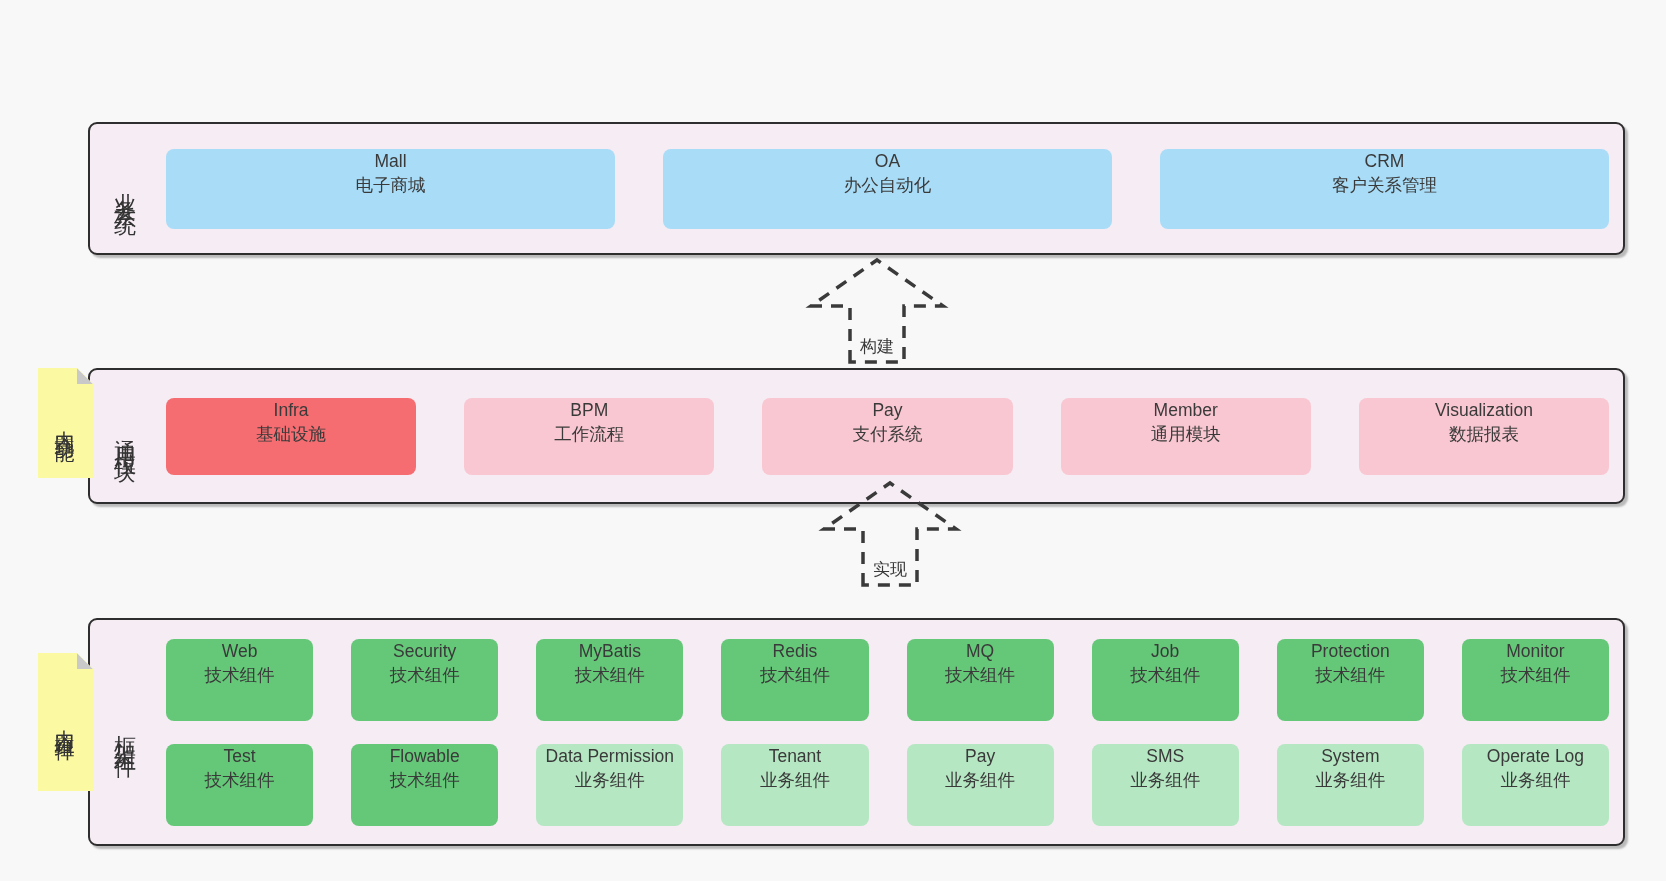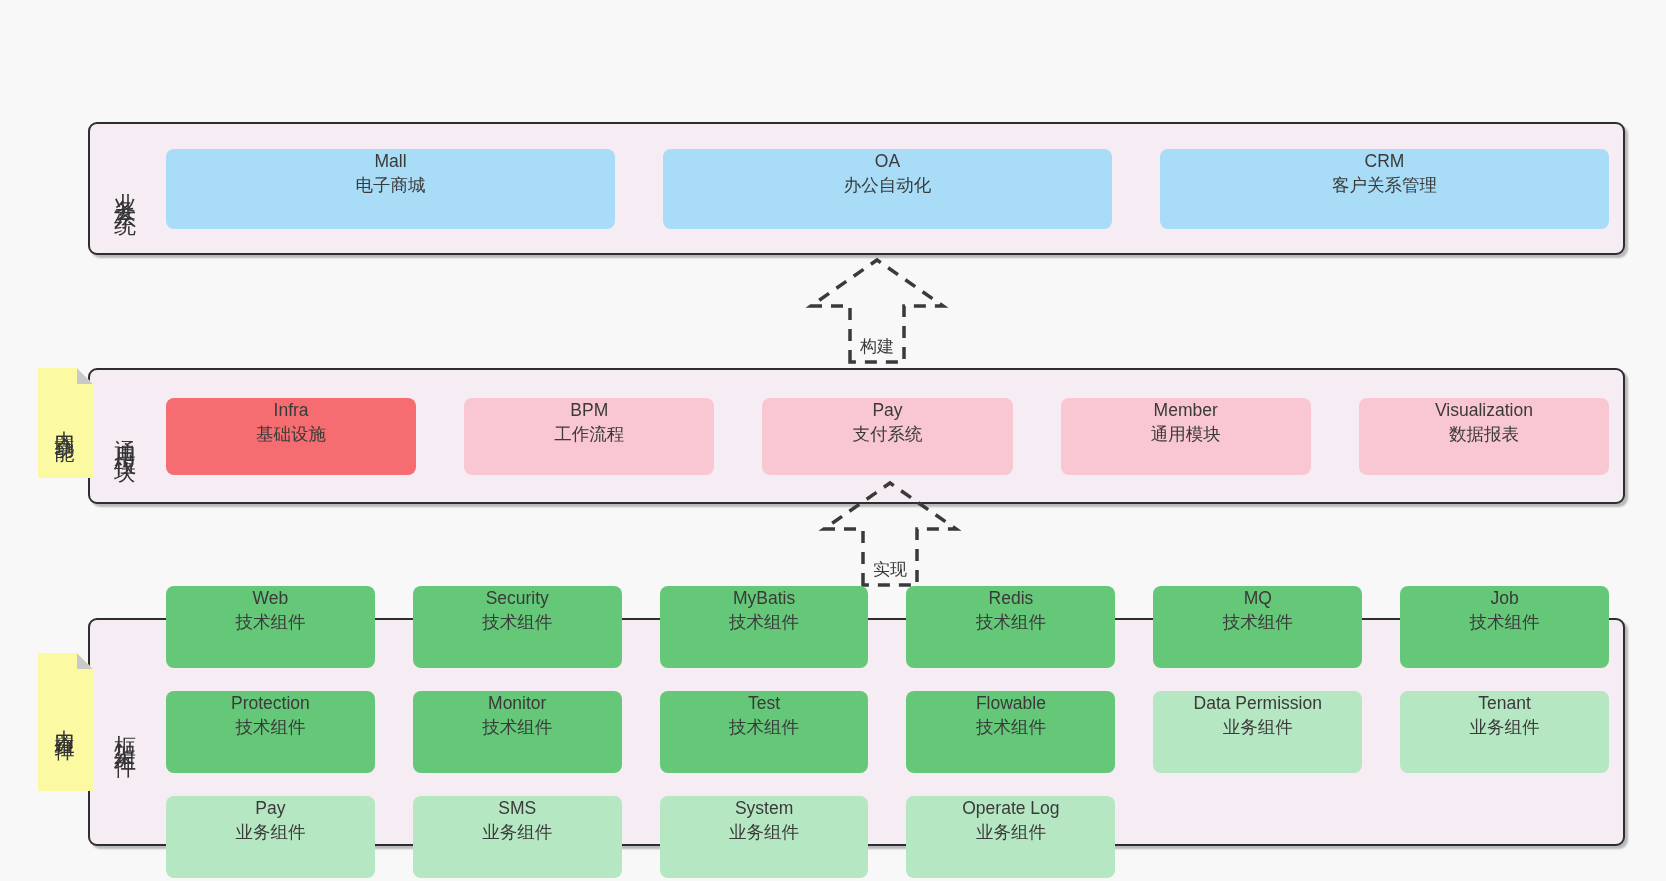--- a/index.html
+++ b/index.html
@@ -25,21 +25,21 @@
   }
   .boxes{flex:1;display:flex;gap:48px;padding:0 14px 0 26px;}
   .box{
     border-radius:8px;display:flex;flex-direction:column;
     align-items:center;justify-content:flex-start;text-align:center;
     font-size:17.5px;line-height:1.38;color:#3a3a3a;
   }
   .boxes .box{flex:1;height:80px;}
   .layer2 .boxes .box{height:77px;}
   .grid{
-    flex:1;display:grid;grid-template-columns:repeat(6,1fr);
+    flex:1;display:grid;grid-template-columns:repeat(8,1fr);
     gap:23px 38px;padding:0 14px 0 26px;
   }
   .grid .box{height:82px;padding:0 6px;box-sizing:border-box;}
   .blue{background:#a9dcf7;}
   .red{background:#f56d71;}
   .pink{background:#f9c7d1;}
   .green{background:#64c878;}
   .lightgreen{background:#b5e7c2;}
   .sticky{
     position:absolute;left:38px;width:55px;background:#fbf9a2;z-index:3;

